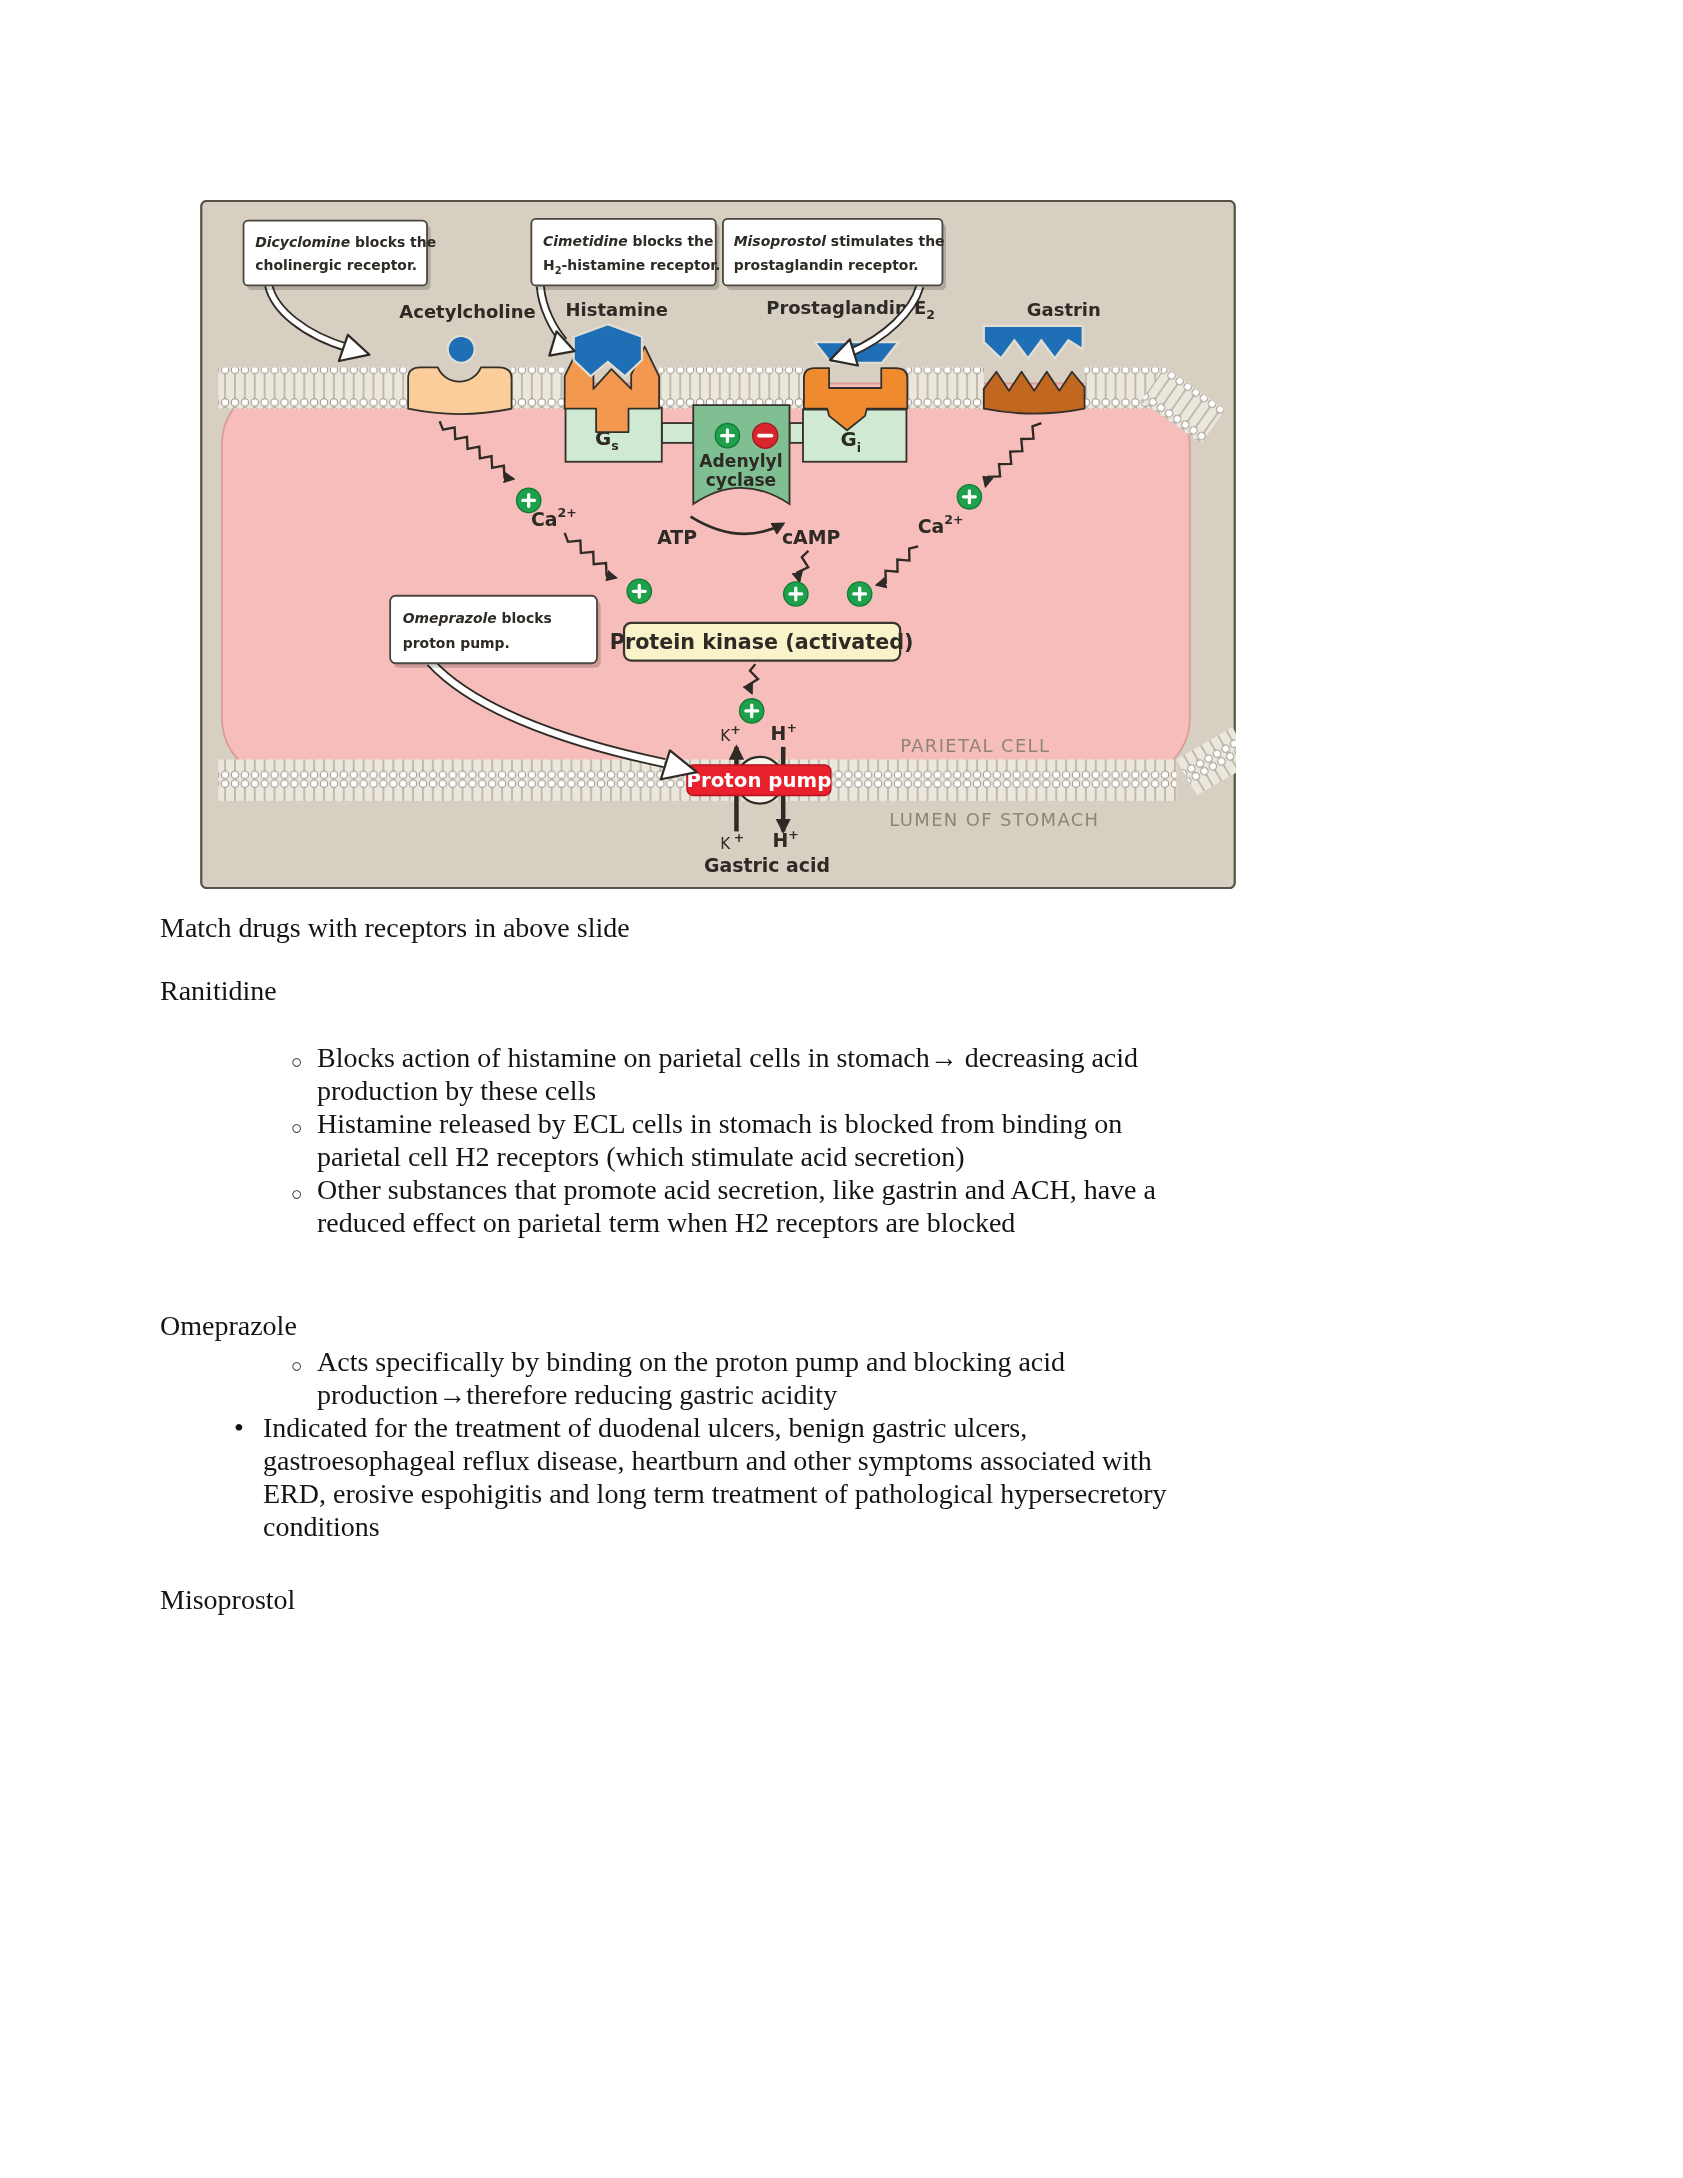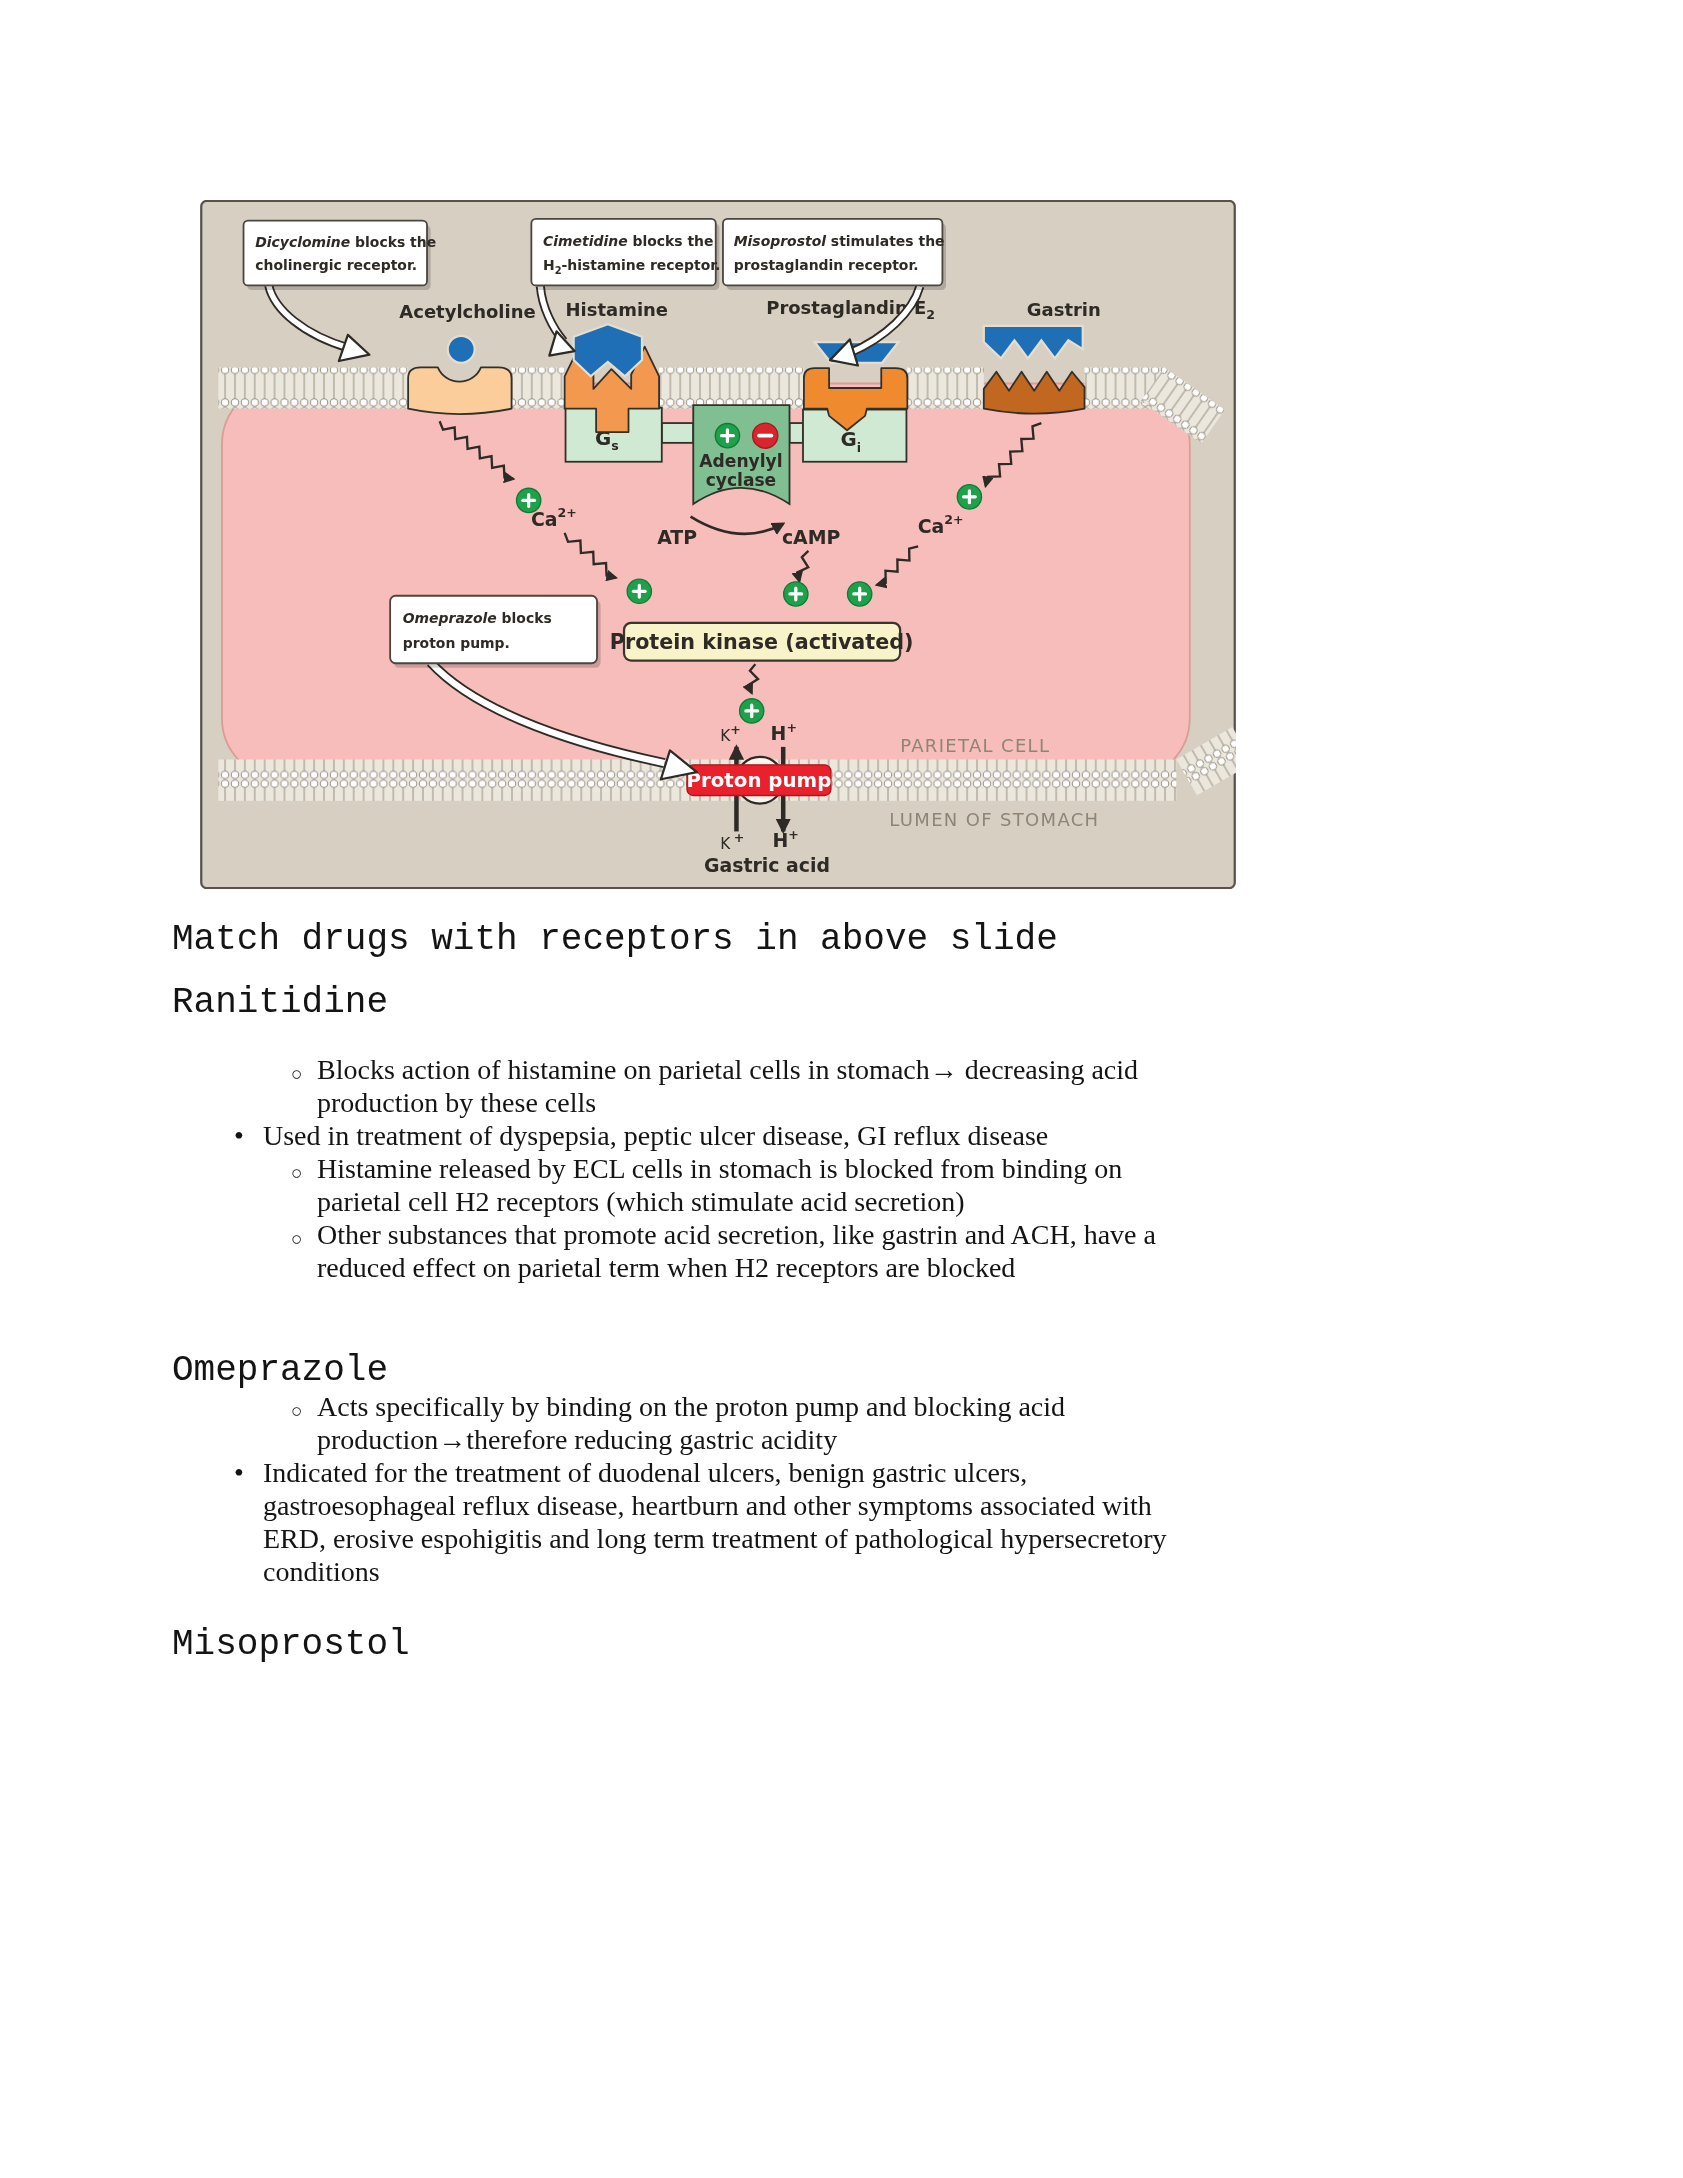--- a/index.html
+++ b/index.html
@@ -19,21 +19,21 @@
   .acx{font-size:19px;font-weight:bold;text-anchor:middle;}
   .pk{font-size:23px;font-weight:bold;text-anchor:middle;}
   .pump{font-size:22px;font-weight:bold;fill:#ffffff;text-anchor:middle;}
   .region{font-size:20px;fill:#8d8578;letter-spacing:1.5px;}
   .ion-s{font-size:17px;}
   .ion-b{font-size:21px;font-weight:bold;}
 
   
   .notes{position:absolute;left:160px;top:911px;width:1341px;
          font-size:28px;line-height:33px;}
-  .notes p,.notes h2{margin:12px;font-size:36px;font-weight:normal;font-family:Liberation Mono, monospace;}
+  .notes p,.notes h2{margin:0;font-size:28px;font-weight:normal;}
   .intro{margin-bottom:30px !important;}
   .sec-heading{margin-bottom:2.7px !important;}
   .sec-heading.first{margin-bottom:34px !important;}
   .sec-omeprazole{margin-top:70px;}
   .sec-misoprostol{margin-top:40px;}
   .b1{display:flex;padding-left:74px;}
   .b1::before{content:"\2022";flex:0 0 29px;}
   .b2{display:flex;padding-left:131px;}
   .b2::before{content:"\25CB";flex:0 0 26px;font-size:19px;transform:translateY(3.6px);}
   .bt{flex:1;white-space:pre-line;}
@@ -221,23 +221,20 @@
 
   <div class="notes">
     <p class="intro">Match drugs with receptors in above slide</p>
 
     <section>
       <h2 class="sec-heading first">Ranitidine</h2>
       <div class="b2">
           <div class="bt">Blocks action of histamine on parietal cells in stomach→ decreasing acid
 production by these cells</div>
         </div>
-      <div class="b1">
-          <div class="bt">Used in treatment of dyspepsia, peptic ulcer disease, GI reflux disease</div>
-        </div>
       <div class="b2">
           <div class="bt">Histamine released by ECL cells in stomach is blocked from binding on
 parietal cell H2 receptors (which stimulate acid secretion)</div>
         </div>
       <div class="b2">
           <div class="bt">Other substances that promote acid secretion, like gastrin and ACH, have a
 reduced effect on parietal term when H2 receptors are blocked</div>
         </div>
     </section>
 

